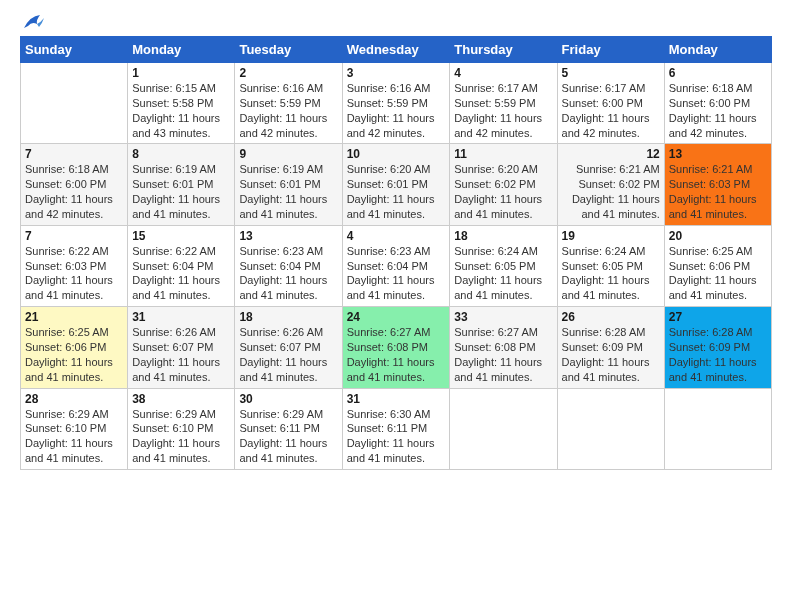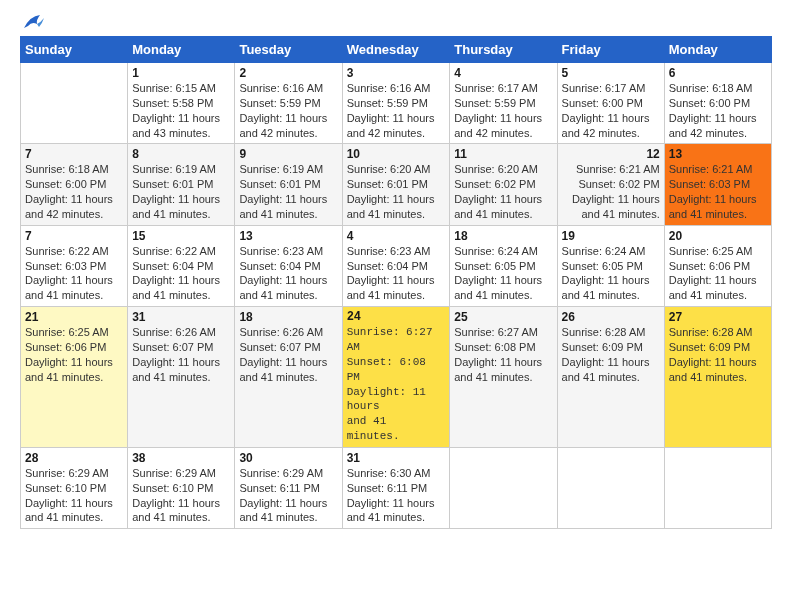--- a/index.html
+++ b/index.html
@@ -210,33 +210,33 @@
             <div class="day-info">Sunrise: 6:25 AM<br>Sunset: 6:06 PM<br>Daylight: 11 hours<br>and 41 minutes.</div>
           </td>
           <td style="background: rgb(245, 245, 245);">
             <span class="day-number">31</span>
             <div class="day-info">Sunrise: 6:26 AM<br>Sunset: 6:07 PM<br>Daylight: 11 hours<br>and 41 minutes.</div>
           </td>
           <td style="background: rgb(245, 245, 245);">
             <span class="day-number">18</span>
             <div class="day-info">Sunrise: 6:26 AM<br>Sunset: 6:07 PM<br>Daylight: 11 hours<br>and 41 minutes.</div>
           </td>
-          <td style="background: #fde047; font-family: Liberation Mono, monospace;">
+          <td style="background: #86efac;">
             <span class="day-number">24</span>
             <div class="day-info">Sunrise: 6:27 AM<br>Sunset: 6:08 PM<br>Daylight: 11 hours<br>and 41 minutes.</div>
           </td>
           <td style="background: rgb(245, 245, 245);">
-            <span class="day-number">25</span>
+            <span class="day-number">33</span>
             <div class="day-info">Sunrise: 6:27 AM<br>Sunset: 6:08 PM<br>Daylight: 11 hours<br>and 41 minutes.</div>
           </td>
           <td style="background: rgb(245, 245, 245);">
             <span class="day-number">26</span>
             <div class="day-info">Sunrise: 6:28 AM<br>Sunset: 6:09 PM<br>Daylight: 11 hours<br>and 41 minutes.</div>
           </td>
-          <td style="background: #fde047;">
+          <td style="background: #0ea5e9;">
             <span class="day-number">27</span>
             <div class="day-info">Sunrise: 6:28 AM<br>Sunset: 6:09 PM<br>Daylight: 11 hours<br>and 41 minutes.</div>
           </td>
         </tr>
         <tr>
           <td>
             <span class="day-number">28</span>
             <div class="day-info">Sunrise: 6:29 AM<br>Sunset: 6:10 PM<br>Daylight: 11 hours<br>and 41 minutes.</div>
           </td>
           <td>

